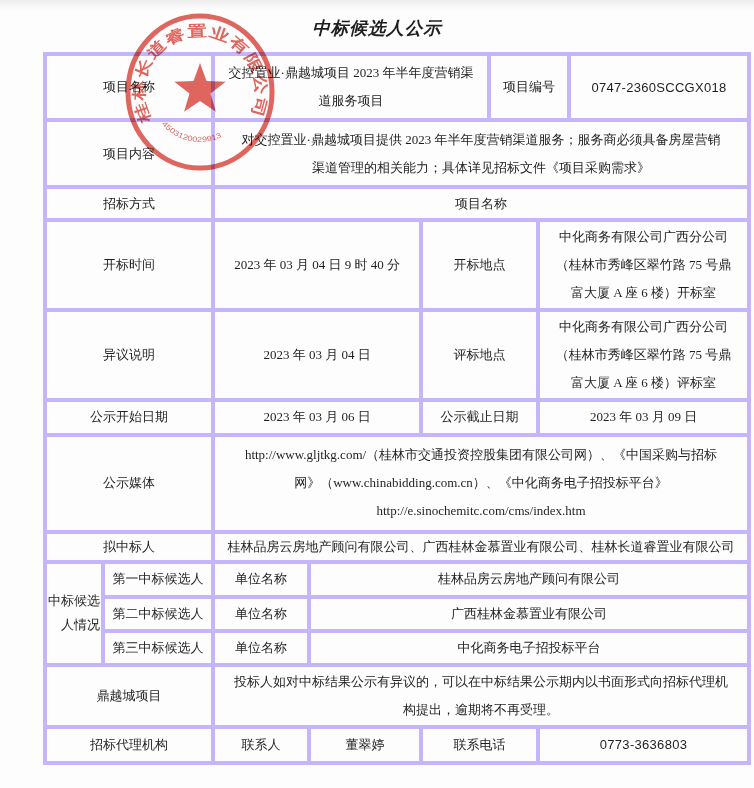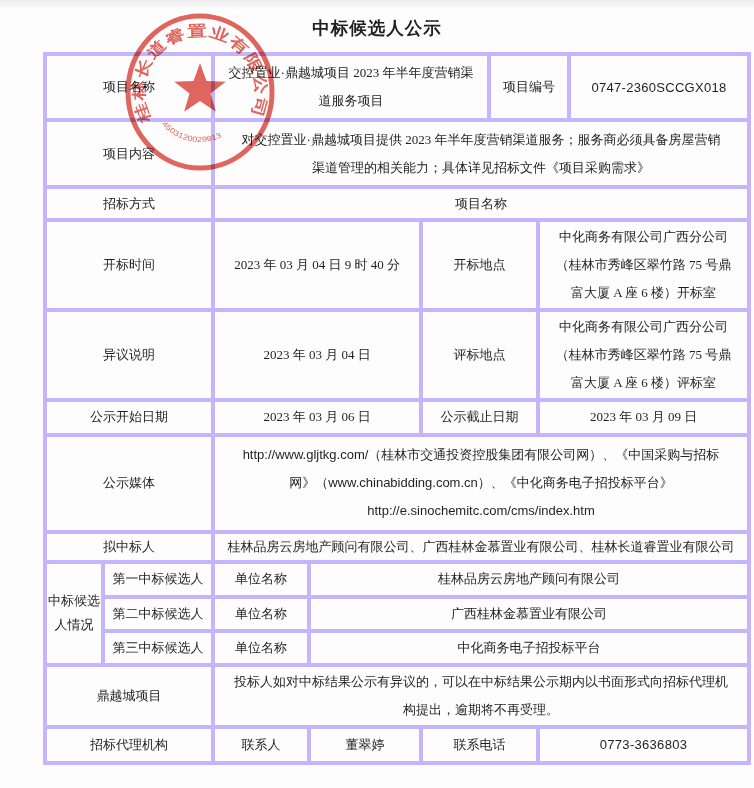--- a/index.html
+++ b/index.html
@@ -12,38 +12,39 @@
     overflow:hidden;
   }
   .page-edge-top{
     position:absolute;left:0;top:0;width:754px;height:10px;
     background:linear-gradient(#ededed,#fdfdfd);
   }
   .doc-title{
     position:absolute;top:16px;left:0;width:754px;
     text-align:center;font-size:17.5px;font-weight:bold;
     letter-spacing:1px;
+    font-style:italic;
   }
   table.doc{
     position:absolute;left:43px;top:52px;
     width:704px;border-collapse:collapse;table-layout:fixed;
   }
   table.doc td{
     border:4px solid #c4b5fd;
     vertical-align:middle;
     text-align:center;
     padding:1px 4px;
     font-size:13px;
     overflow:hidden;
   }
   .lbl{font-size:13px;}
   .pre{white-space:pre-line;line-height:2.15;}
   .sm{font-size:12.5px;}
   .left{text-align:center;}
-  .mono{font-family:Liberation Sans, sans-serif;font-size:12px;}
+  .mono{font-family:Liberation Serif, serif;font-size:12px;}
   .num{font-family:Liberation Sans, sans-serif;font-size:13.5px;letter-spacing:.3px;}
   
   .seal{
     position:absolute;left:122px;top:10px;width:156px;height:164px;
     opacity:.82;mix-blend-mode:multiply;pointer-events:none;
   }
 </style>
 </head>
 <body>
 
@@ -105,21 +106,21 @@
       <td colspan="2" class="lbl">公示媒体</td>
       <td colspan="6" class="pre mono">http://www.gljtkg.com/（桂林市交通投资控股集团有限公司网）、《中国采购与招标
 网》（www.chinabidding.com.cn）、《中化商务电子招投标平台》
 http://e.sinochemitc.com/cms/index.htm</td>
     </tr>
     <tr style="height:30px">
       <td colspan="2" class="lbl">拟中标人</td>
       <td colspan="6" class="sm">桂林品房云房地产顾问有限公司、广西桂林金慕置业有限公司、桂林长道睿置业有限公司</td>
     </tr>
     <tr style="height:35px">
-      <td rowspan="3" class="pre sm" style="padding:1px;line-height:1.9;">中标候选
+      <td rowspan="3" class="pre sm" style="padding:1px;line-height:1.9;text-align:right;">中标候选
 人情况</td>
       <td class="sm">第一中标候选人</td>
       <td>单位名称</td>
       <td colspan="5">桂林品房云房地产顾问有限公司</td>
     </tr>
     <tr style="height:34px">
       <td class="sm">第二中标候选人</td>
       <td>单位名称</td>
       <td colspan="5">广西桂林金慕置业有限公司</td>
     </tr>

